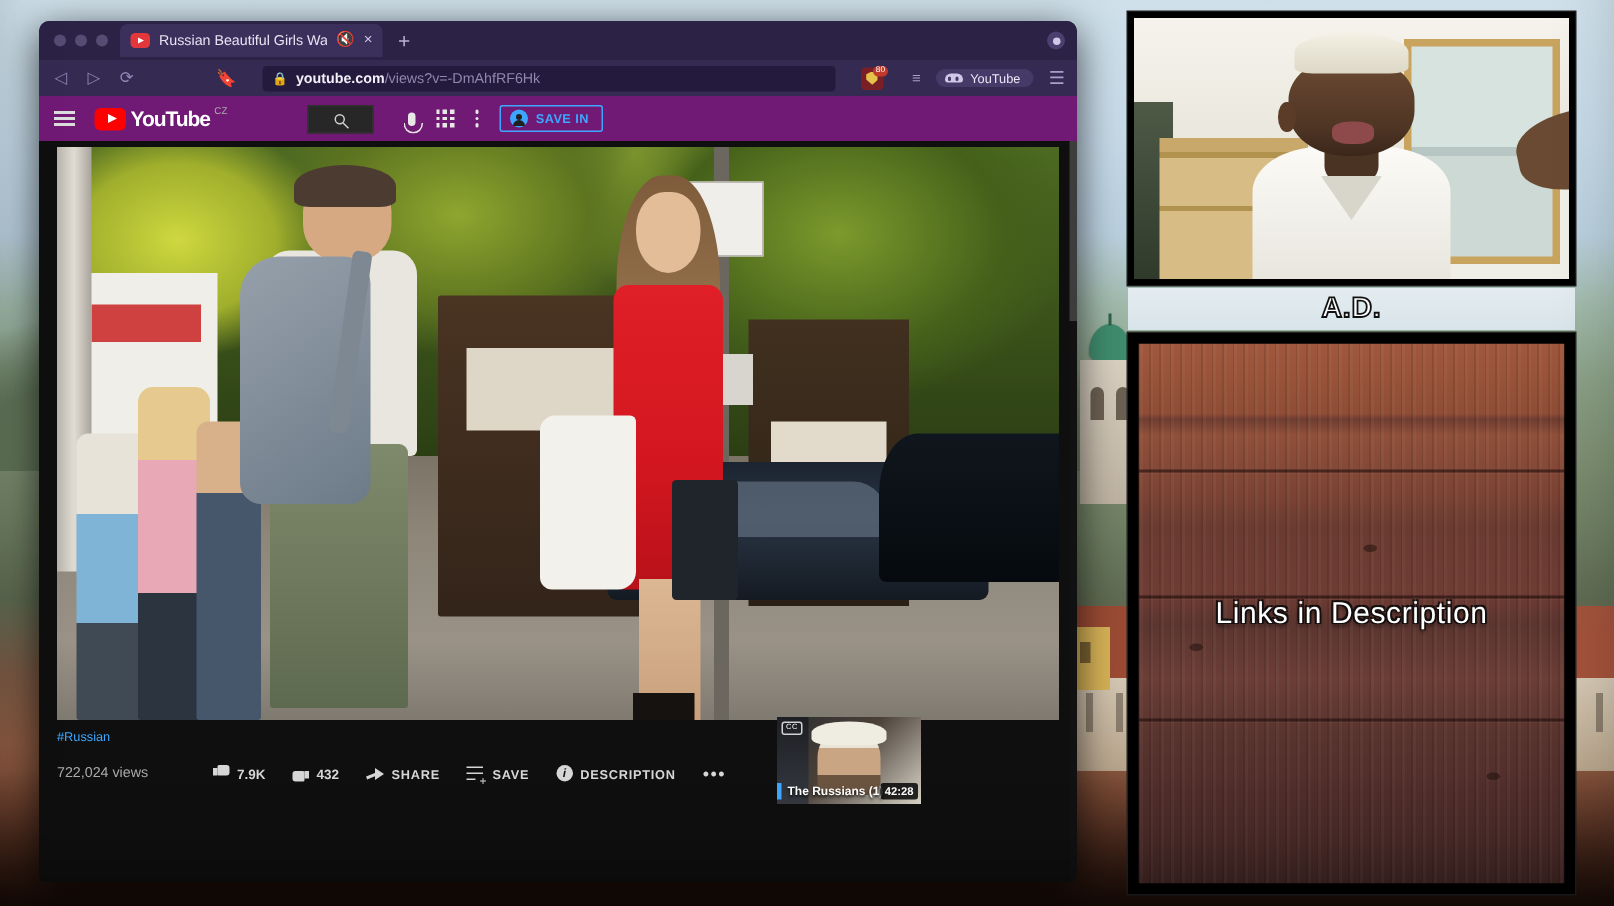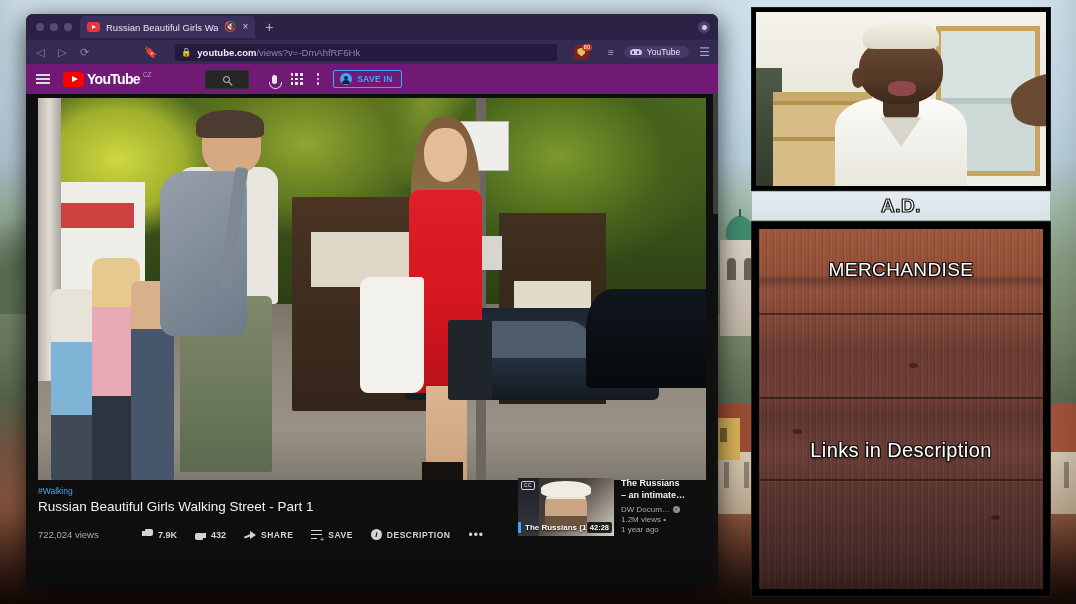--- a/index.html
+++ b/index.html
@@ -794,22 +794,21 @@
             <span class="w-dress"></span>
             <span class="w-legs"></span>
             <span class="w-bag"></span>
             <span class="w-cloth"></span>
             <span class="w-shoe"></span>
           </div>
         </div>
       </div>
 
       <div class="meta">
-        <div class="hashtag">#Walking</div>
-        <div class="vidtitle">Russian Beautiful Girls Walking Street - Part 1</div>
+        <div class="hashtag">#Russian</div>
         <div class="metarow">
           <span class="views">722,024 views</span>
           <span class="act">
             <span class="thumb-ico">
                 <i class="pad"></i>
                 <i class="stem"></i>
               </span>
             <span class="num">7.9K</span>
           </span>
           <span class="act">
@@ -844,30 +843,20 @@
           <span class="sidepanel"></span>
           <span class="face"></span>
           <span class="scarf"></span>
           <span class="cc-badge">CC</span>
           <span class="sug-caption">
             <span class="bar"></span>
             <span class="txt">The Russians (1)</span>
           </span>
           <span class="sug-dur">42:28</span>
         </div>
-        <div class="sug-info">
-          <div class="sug-title">The Russians</div>
-          <div class="sug-title">– an intimate…</div>
-          <div class="sug-chan">
-            <span>DW Docum…</span>
-            <span class="verified">✓</span>
-          </div>
-          <div class="sug-sub">1.2M views •</div>
-          <div class="sug-sub">1 year ago</div>
-        </div>
       </div>
 
     </div>
   </div>
 
   <div id="webcam">
     <div class="cam-room">
       <div class="cam-wall"></div>
       <div class="cam-cab"></div>
       <div class="cam-shelf"></div>
@@ -892,23 +881,20 @@
   <div id="woodpanel">
     <div class="wood">
       <span class="plank-line" style="top:84px"></span>
       <span class="plank-line" style="top:168px"></span>
       <span class="plank-line" style="top:250px"></span>
       <span class="knot" style="left:34px; top:200px"></span>
       <span class="knot" style="left:232px; top:286px"></span>
       <span class="knot" style="left:150px; top:134px"></span>
     </div>
     <div class="wood-rows">
-      <div class="wood-row" style="height:82px">
-        <span class="wood-text t3">MERCHANDISE</span>
-      </div>
       <div class="wood-row" style="flex:1">
         <span class="wood-text t4">Links in Description</span>
       </div>
     </div>
   </div>
 
   <div class="stage-vignette"></div>
 </div>
 
 </body></html>

